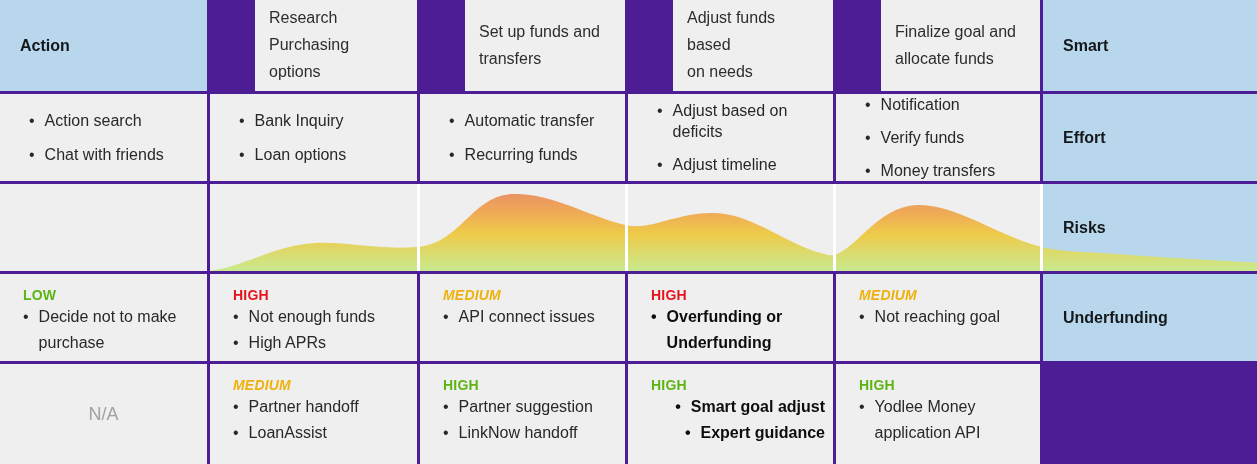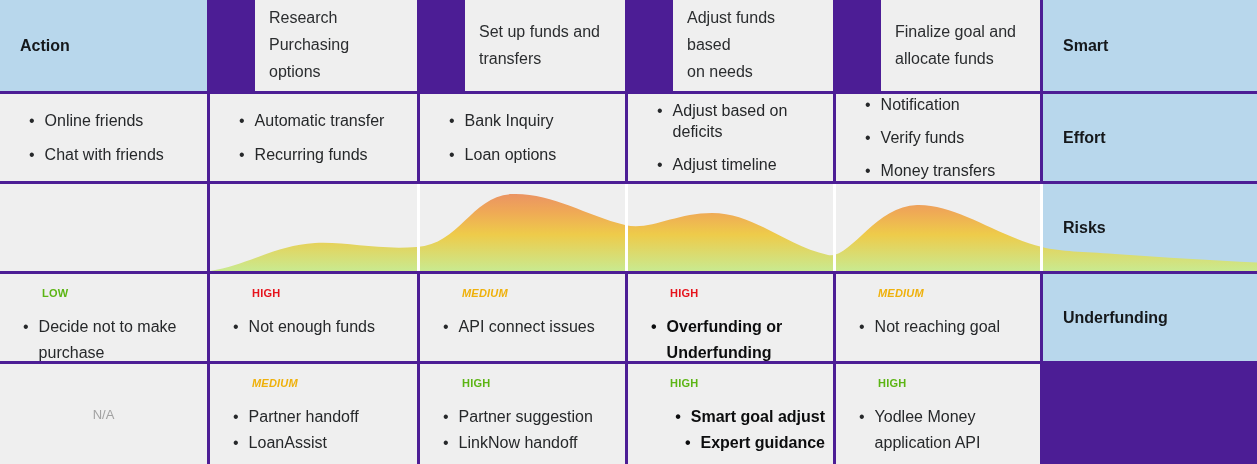--- a/index.html
+++ b/index.html
@@ -30,30 +30,30 @@
     white-space:pre-line;
     color:#2b2d2f;
     margin-left:45px;
   }
   .task-cell{display:flex;align-items:center;padding:0 8px 0 29px;}
   ul.blist{list-style:none;margin:0;padding:0;}
   ul.blist li{display:flex;line-height:1.32;margin:12px 0;}
   ul.blist li::before{content:"\2022";margin:0 10px 0 0;flex:0 0 auto;}
   .effort-cell{background:#efefef;}
   .risk-cell,.opp-cell{padding:13px 8px 0 23px;}
-  .badge{font-weight:700;font-size:11px;letter-spacing:.2px;display:block;margin-left:19px;}
-  ul.rlist{list-style:none;margin:15px 0 0;padding:0;}
+  .badge{font-weight:700;font-size:14px;letter-spacing:.2px;display:block;}
+  ul.rlist{list-style:none;margin:1px 0 0;padding:0;}
   ul.rlist li{display:flex;line-height:26px;}
   ul.rlist li::before{content:"\2022";margin-right:10px;flex:0 0 auto;}
   .green{color:#5cb514;}
   .red{color:#e6131c;}
   .amber{color:#efb10c;font-style:italic;}
   .bold-items li{font-weight:600;color:#0c0d0e;justify-content:flex-end;}
   .na-cell{display:flex;align-items:center;justify-content:center;
-    color:#a2a2a2;font-size:13px;}
+    color:#a2a2a2;font-size:18px;}
   .wave-overlay{position:absolute;left:210px;top:184px;width:1047px;height:87px;pointer-events:none;}
   .col-divider{position:absolute;top:184px;width:3px;height:87px;background:#ffffff;}
   .d1{left:417px;} .d2{left:625px;} .d3{left:833px;} .d4{left:1040px;}
 </style>
 </head>
 <body>
 
 <div class="board">
 
   <div class="head">
@@ -67,50 +67,50 @@
 on needs</span></div>
   <div class="cell action-cell"><span>Finalize goal and
 allocate funds</span></div>
 
   <div class="head">
       <span>Smart</span>
     </div>
   <div class="cell task-cell">
     <ul class="blist">
       <li>
-          <span>Online friends</span>
+          <span>Action search</span>
         </li>
       <li>
           <span>Chat with friends</span>
         </li>
     </ul>
   </div>
   <div class="cell task-cell">
     <ul class="blist">
       <li>
+          <span>Bank Inquiry</span>
+        </li>
+      <li>
+          <span>Loan options</span>
+        </li>
+    </ul>
+  </div>
+  <div class="cell task-cell">
+    <ul class="blist">
+      <li>
           <span>Automatic transfer</span>
         </li>
       <li>
           <span>Recurring funds</span>
         </li>
     </ul>
   </div>
   <div class="cell task-cell">
     <ul class="blist">
       <li>
-          <span>Bank Inquiry</span>
-        </li>
-      <li>
-          <span>Loan options</span>
-        </li>
-    </ul>
-  </div>
-  <div class="cell task-cell">
-    <ul class="blist">
-      <li>
           <span>Adjust based on deficits</span>
         </li>
       <li>
           <span>Adjust timeline</span>
         </li>
     </ul>
   </div>
   <div class="cell task-cell">
     <ul class="blist">
       <li>
@@ -143,20 +143,23 @@
       <li>
           <span>Decide not to make purchase</span>
         </li>
     </ul>
   </div>
   <div class="cell risk-cell">
     <span class="badge red">HIGH</span>
     <ul class="rlist">
       <li>
           <span>Not enough funds</span>
+        </li>
+      <li>
+          <span>High APRs</span>
         </li>
     </ul>
   </div>
   <div class="cell risk-cell">
     <span class="badge amber">MEDIUM</span>
     <ul class="rlist">
       <li>
           <span>API connect issues</span>
         </li>
     </ul>

